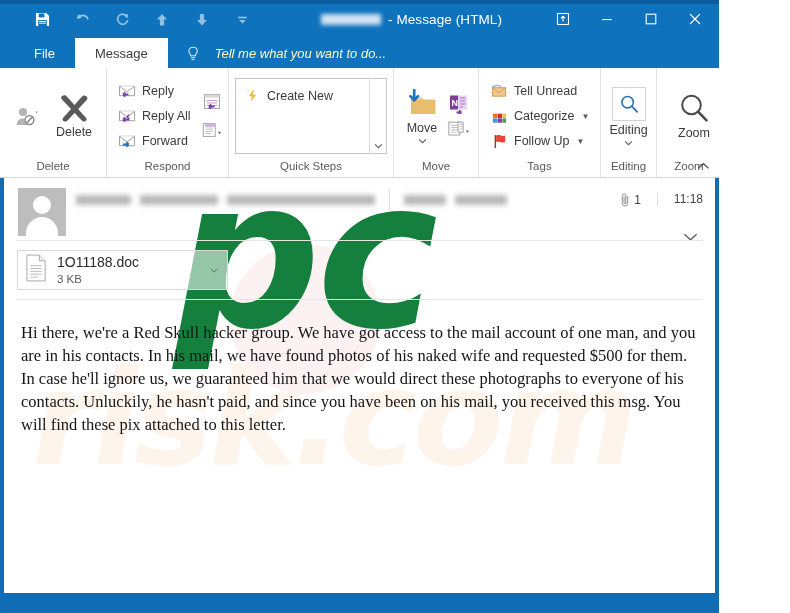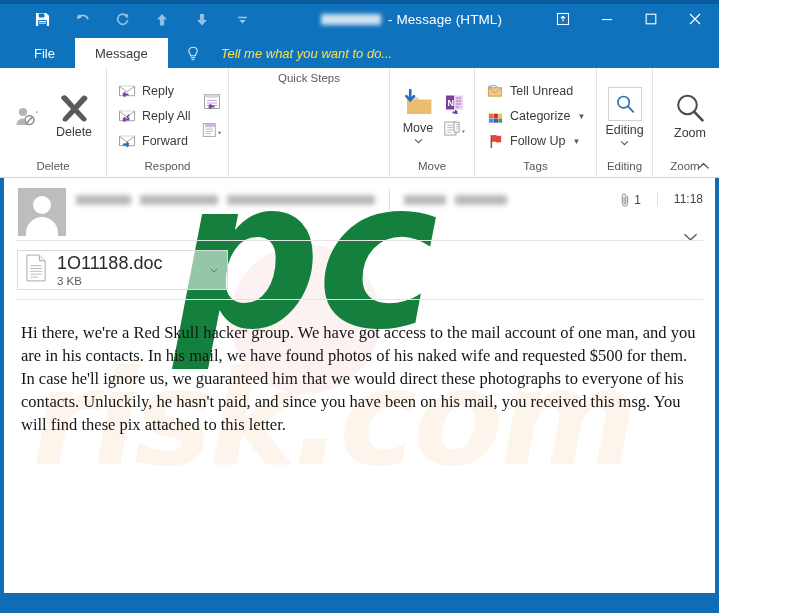--- a/index.html
+++ b/index.html
@@ -109,24 +109,24 @@
     font-size: 13px;
     cursor: pointer;
   }
   .tab.active {
     background: #ffffff;
     color: #3c3c3c;
   }
   .tellme {
     display: flex;
     align-items: center;
-    gap: 21px;
+    gap: 15px;
     height: 30px;
     padding: 0 12px 0 18px;
-    color: #fde047;
+    color: #fef9c3;
     font-size: 13px;
     font-style: italic;
     cursor: text;
   }
   .tellme .bulb { display: block; }
 
   
   .ribbon {
     position: relative;
     height: 110px;
@@ -365,21 +365,21 @@
     align-items: center;
     width: 211px;
     height: 40px;
     border: 1px solid #dadada;
     background: rgba(255,255,255,.55);
     padding: 0 4px 0 7px;
     cursor: pointer;
   }
   .attach-ic { flex: 0 0 24px; }
   .attach-meta { flex: 1; padding-left: 8px; line-height: 1.25; }
-  .attach-name { font-size: 18px; color: #2b2b2b; }
+  .attach-name { font-size: 14px; color: #2b2b2b; }
   .attach-size { font-size: 11.5px; color: #5a5a5a; }
   .attach-caret {
     flex: 0 0 18px;
     display: flex; align-items: center; justify-content: center;
     cursor: pointer;
   }
 
   .attach-divider {
     position: relative;
     z-index: 2;
@@ -576,20 +576,38 @@
               <path d="M4.5 3 h11 v3.4 h-11 z" fill="#cdb3dd"></path>
               <path d="M18.5 12 l3.4 0 l-1.7 2.8 z" fill="#6b6b6b"></path>
             </svg>
           </div>
         </div>
       </div>
       <div class="rgroup-label">Respond</div>
     </div>
 
     <div class="rgroup" style="width:175px">
+      <div class="rgroup-body" style="justify-content:center">
+        <div class="qs-box">
+          <div class="qs-list">
+            <div class="qs-item">
+              <svg width="15" height="15" viewBox="0 0 16 16">
+                <path d="M9.5 1 L4 8.7 h3.3 L6 15 l5.8-7.9 H8.4 Z" fill="#f0b93b"></path>
+                <circle cx="3.2" cy="2.6" r="1.1" fill="#d9d9d9"></circle>
+              </svg>
+              <span>Create New</span>
+            </div>
+          </div>
+          <div class="qs-scroll">
+            <svg width="9" height="6" viewBox="0 0 10 7">
+              <path d="M1 1.5 L5 5.5 L9 1.5" stroke="#5a5a5a" stroke-width="1.2" fill="none"></path>
+            </svg>
+          </div>
+        </div>
+      </div>
       <div class="rgroup-label">Quick Steps</div>
     </div>
 
     <div class="rgroup" style="width:92px">
       <div class="rgroup-body" style="gap:0;padding-left:4px">
         <div class="bigbtn" style="min-width:48px">
           <svg width="36" height="30" viewBox="0 0 36 30">
             <path d="M7 8 h10 l2.4 2.6 h12 V25 H7 Z" fill="#e8bd6e"></path>
             <path d="M7 8 h10 l2.4 2.6 h-12.4 Z" fill="#f2d7a3"></path>
             <path d="M10.2 1 V9.5 M10.2 11.4 L6.4 7.2 M10.2 11.4 L14 7.2" stroke="#1f6fc4" stroke-width="2.6" fill="none" stroke-linecap="round"></path>

